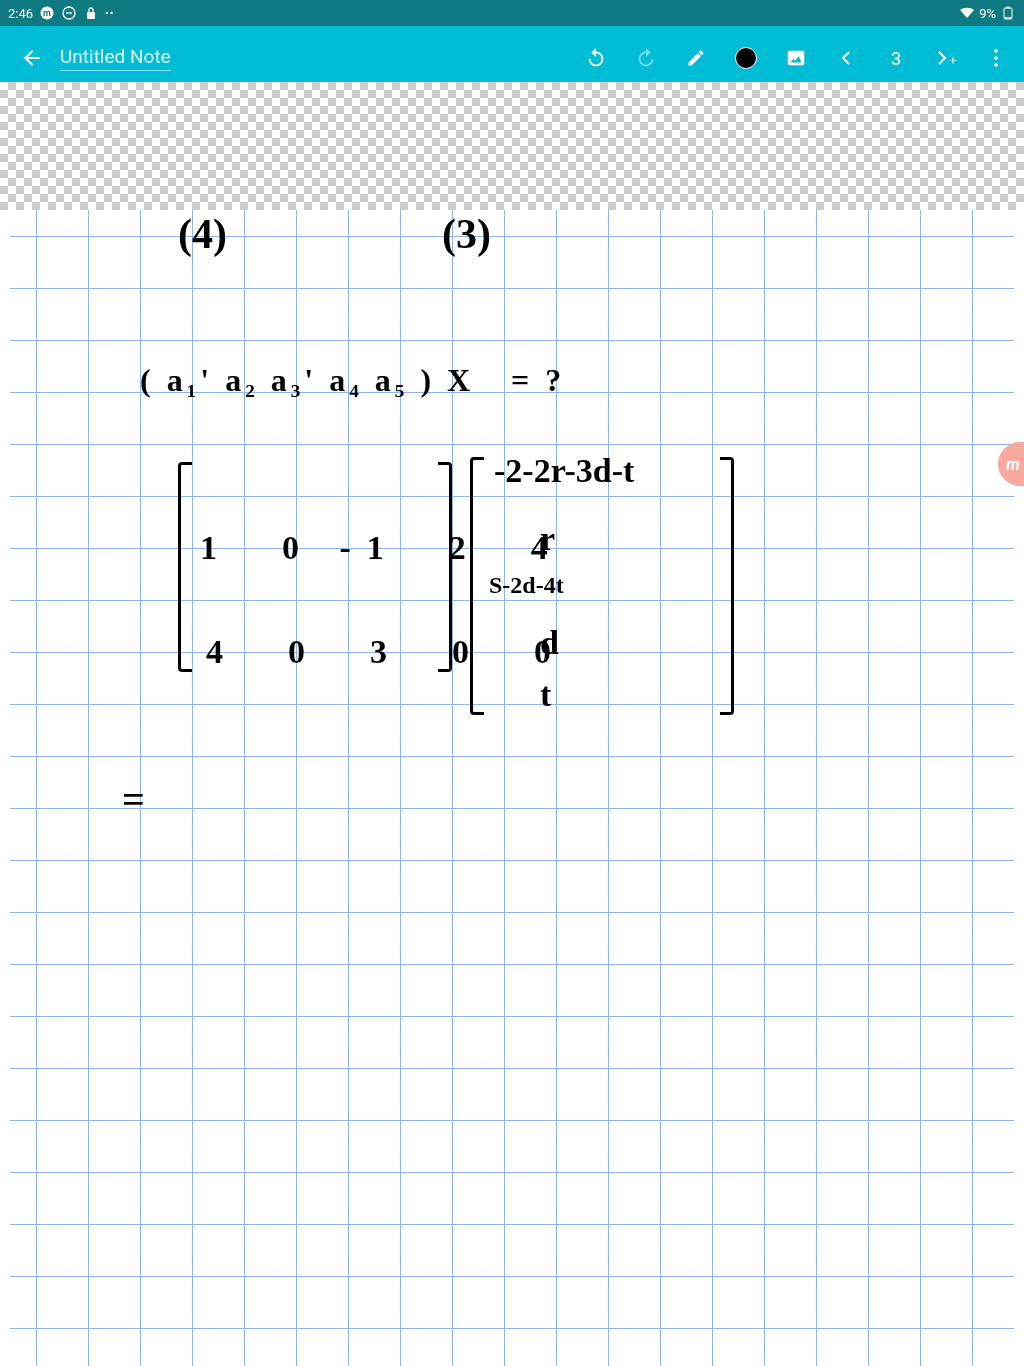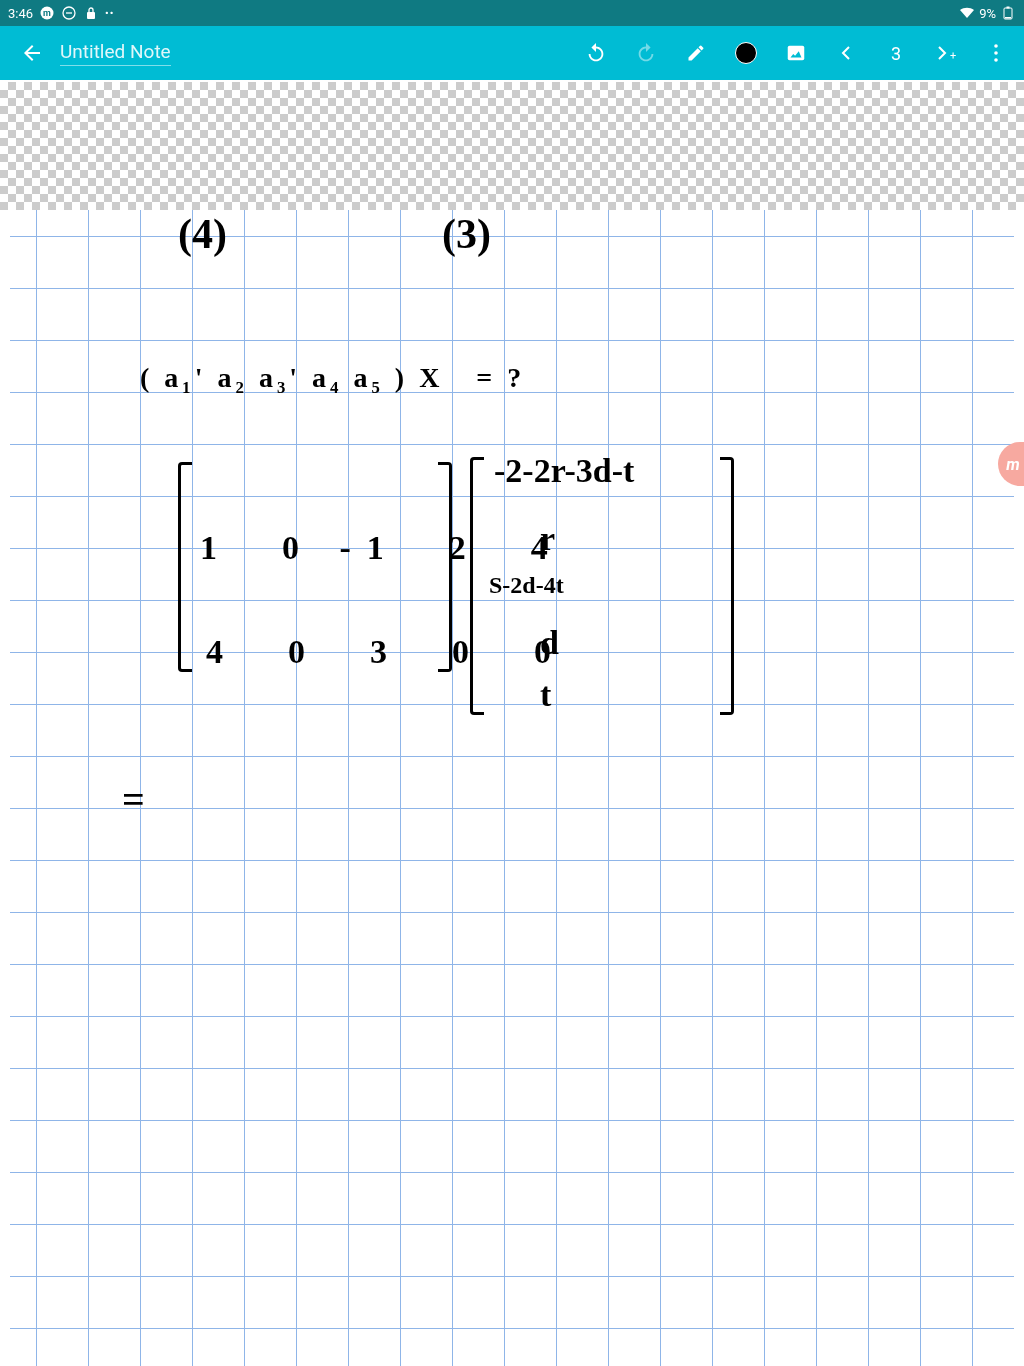--- a/index.html
+++ b/index.html
@@ -1,21 +1,21 @@
 <!DOCTYPE html>
 <html><head>
 <meta charset="utf-8">
 <style>
 * { margin:0; padding:0; box-sizing:border-box; }
 body { width:1024px; height:1366px; font-family:Roboto,Arial,sans-serif; background:#fff; overflow:hidden; position:relative; }
 .status-bar { height:26px; background:#0f7a82; color:#fff; display:flex; align-items:center; padding:0 8px; font-size:13px; justify-content:space-between; }
 .status-left, .status-right { display:flex; align-items:center; gap:6px; }
 .status-right { gap:4px; }
 .ic { display:inline-flex; width:16px; height:16px; align-items:center; justify-content:center; }
-.app-bar { height:54px; background:#00bcd4; color:#fff; display:flex; align-items:center; padding:0 12px; }
+.app-bar { height:64px; background:#00bcd4; color:#fff; display:flex; align-items:center; padding:0 12px; }
 .back-btn { width:40px; height:40px; display:flex; align-items:center; justify-content:center; cursor:pointer; }
 .title { margin-left:8px; font-size:19px; color:#e0f7fa; border-bottom:1.5px solid #80deea; padding-bottom:2px; cursor:text; }
 .tool-group { margin-left:auto; display:flex; align-items:center; gap:18px; }
 .tool { width:32px; height:32px; display:flex; align-items:center; justify-content:center; cursor:pointer; }
 .tool.dim { opacity:.45; }
 .color-dot { width:22px; height:22px; border-radius:50%; background:#000; border:1.5px solid #fff; }
 .stroke-lbl { font-size:18px; color:#fff; }
 .canvas-wrap { position:absolute; top:82px; left:0; right:0; bottom:0; }
 .checker { position:absolute; top:0; left:0; right:0; height:128px;
   background-image:
@@ -38,21 +38,21 @@
 .side-tab { position:absolute; right:0; top:360px; width:26px; height:44px; background:#f7a9a0; border-radius:22px 0 0 22px; display:flex; align-items:center; justify-content:center; color:#fff; font-size:16px; font-style:italic; font-weight:bold; overflow:hidden; padding-left:4px;}
 .bracket { position:absolute; border:3px solid #000; }
 .bracket.l { border-right:none; border-radius:4px 0 0 4px;}
 .bracket.r { border-left:none; border-radius:0 4px 4px 0;}
 </style>
 </head>
 <body>
 
 <div class="status-bar">
   <div class="status-left">
-    <span>3:46</span>
+    <span>2:46</span>
     <span class="ic">
         <svg width="14" height="14" viewBox="0 0 14 14">
           <circle cx="7" cy="7" r="6.5" fill="#fff"></circle>
           <text x="7" y="10" text-anchor="middle" font-size="9" fill="#0f7a82" font-weight="bold">m</text>
         </svg>
       </span>
     <span class="ic">
         <svg width="14" height="14" viewBox="0 0 14 14">
           <circle cx="7" cy="7" r="6" fill="none" stroke="#fff" stroke-width="1.3"></circle>
           <line x1="4" y1="7" x2="10" y2="7" stroke="#fff" stroke-width="1.3"></line>
@@ -139,21 +139,21 @@
   </div>
 </div>
 
 <div class="canvas-wrap">
   <div class="checker"></div>
   <div class="paper"></div>
 
   <div class="ink" style="left:178px; top:128px; font-size:42px;">(4)</div>
   <div class="ink" style="left:442px; top:128px; font-size:42px;">(3)</div>
 
-  <div class="ink" style="left:140px; top:280px; font-size:28px; letter-spacing:4px;">( a₁'  a₂  a₃'  a₄  a₅ ) X⃗ = ?</div>
+  <div class="ink" style="left:140px; top:280px; font-size:32px; letter-spacing:4px;">( a₁'  a₂  a₃'  a₄  a₅ ) X⃗ = ?</div>
 
   <div class="bracket l" style="left:178px; top:380px; width:14px; height:210px;"></div>
   <div class="bracket r" style="left:438px; top:380px; width:14px; height:210px;"></div>
   <div class="ink" style="left:200px; top:440px; font-size:34px; line-height:52px; letter-spacing:16px; white-space:pre;">1  0 -1  2  4</div>
   <div class="ink" style="left:200px; top:544px; font-size:34px; line-height:52px; letter-spacing:16px; white-space:pre;margin-left:6px;">4  0  3  0  0</div>
 
   <div class="bracket l" style="left:470px; top:375px; width:14px; height:258px;"></div>
   <div class="bracket r" style="left:720px; top:375px; width:14px; height:258px;"></div>
   <div class="ink" style="left:494px; top:370px; font-size:34px;">-2-2r-3d-t</div>
   <div class="ink" style="left:540px; top:438px; font-size:34px;">r</div>

